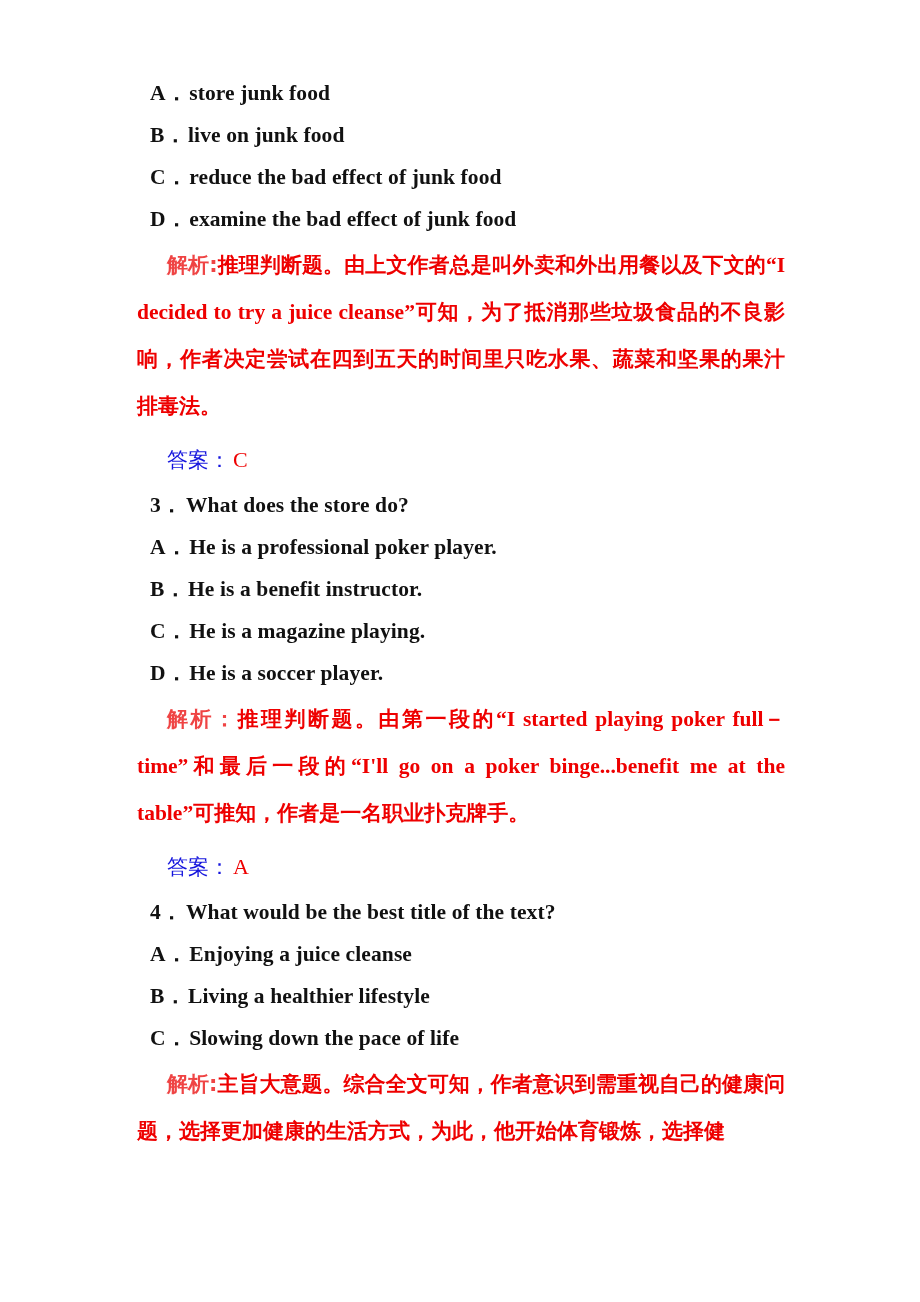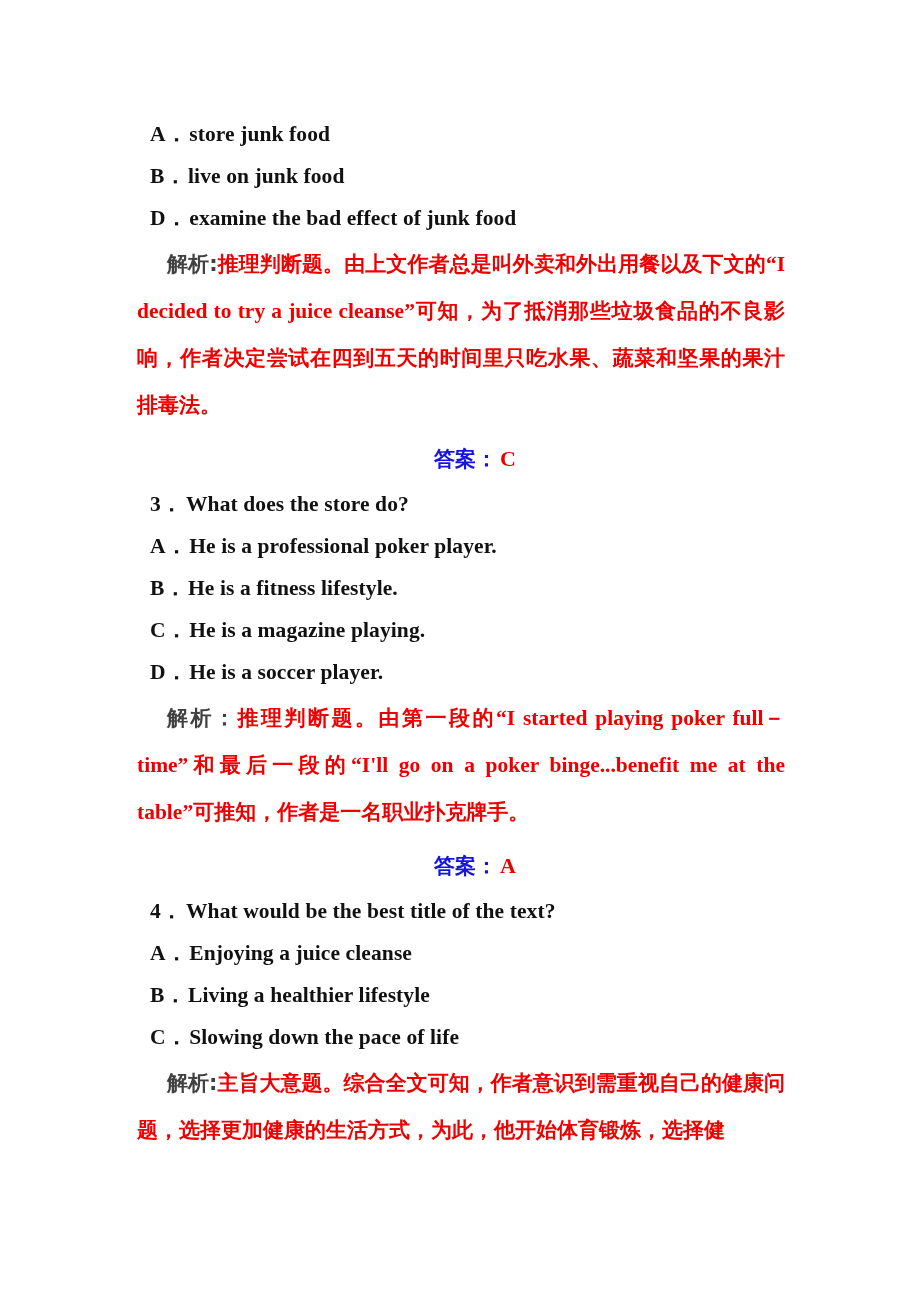--- a/index.html
+++ b/index.html
@@ -14,21 +14,21 @@
     overflow: hidden;
     font-family: "Liberation Serif", "DejaVu Serif", serif;
     color: #000000;
     -webkit-font-smoothing: antialiased;
   }
   .page {
     position: relative;
     width: 920px;
     height: 1302px;
     box-sizing: border-box;
-    padding: 113px 137px 0 137px;
+    padding: 72px 137px 0 137px;
   }
   .content {
     width: 646px;
   }
 
   
   .line-en {
     font-size: 21.5px;
     font-weight: bold;
     line-height: 42px;
@@ -55,38 +55,37 @@
     font-weight: bold;
     line-height: 47px;
     color: #ee0000;
     text-align: justify;
     text-justify: inter-ideograph;
     text-indent: 30px;
     margin: 2px 0 0 0;
     width: 648px;
   }
   .para-zh .lbl {
-    color: #404040;
+    color: #ef4444;
   }
   .para-zh .en {
     font-family: "Liberation Serif", "DejaVu Serif", serif;
     font-weight: bold;
     font-size: 21.5px;
   }
 
   
   .line-ans {
     font-family: "DejaVu Sans", "Liberation Sans", sans-serif;
     font-size: 21px;
-    font-weight: bold;
+    font-weight: normal;
     line-height: 47px;
     color: #1414dd;
     padding-left: 30px;
     white-space: nowrap;
-    text-align: center;
   }
   .line-ans .ans-val {
     font-family: "Liberation Serif", "DejaVu Serif", serif;
     color: #ee0000;
     font-size: 22px;
     padding-left: 3px;
   }
 
   .gap-sm { height: 6px; }
 </style>
@@ -96,37 +95,40 @@
 <div class="page">
   <div class="content">
 
     <div class="line-en">
       <span class="marker">A．</span><span class="body-txt">store junk food</span>
     </div>
     <div class="line-en">
       <span class="marker">B．</span><span class="body-txt">live on junk food</span>
     </div>
     <div class="line-en">
+      <span class="marker">C．</span><span class="body-txt">reduce the bad effect of junk food</span>
+    </div>
+    <div class="line-en">
       <span class="marker">D．</span><span class="body-txt">examine the bad effect of junk food</span>
     </div>
 
     <p class="para-zh"><span class="lbl">解析:</span><span>推理判断题。由上文作者总是叫外卖和外出用餐以及下文的</span><span class="en">“I decided to try a juice cleanse”</span><span>可知，为了抵消那些垃圾食品的不良影响，作者决定尝试在四到五天的时间里只吃水果、蔬菜和坚果的果汁排毒法。</span></p>
 
     <div class="gap-sm"></div>
 
     <div class="line-ans"><span>答案：</span><span class="ans-val">C</span></div>
 
     <div class="line-en">
       <span class="marker num">3．</span><span class="body-txt">What does the store do?</span>
     </div>
     <div class="line-en">
       <span class="marker">A．</span><span class="body-txt">He is a professional poker player.</span>
     </div>
     <div class="line-en">
-      <span class="marker">B．</span><span class="body-txt">He is a fitness lifestyle.</span>
+      <span class="marker">B．</span><span class="body-txt">He is a benefit instructor.</span>
     </div>
     <div class="line-en">
       <span class="marker">C．</span><span class="body-txt">He is a magazine playing.</span>
     </div>
     <div class="line-en">
       <span class="marker">D．</span><span class="body-txt">He is a soccer player.</span>
     </div>
 
     <p class="para-zh"><span class="lbl">解析：</span><span>推理判断题。由第一段的</span><span class="en">“I started playing poker full－time”</span><span>和最后一段的</span><span class="en">“I'll go on a poker binge...benefit me at the table”</span><span>可推知，作者是一名职业扑克牌手。</span></p>
 

